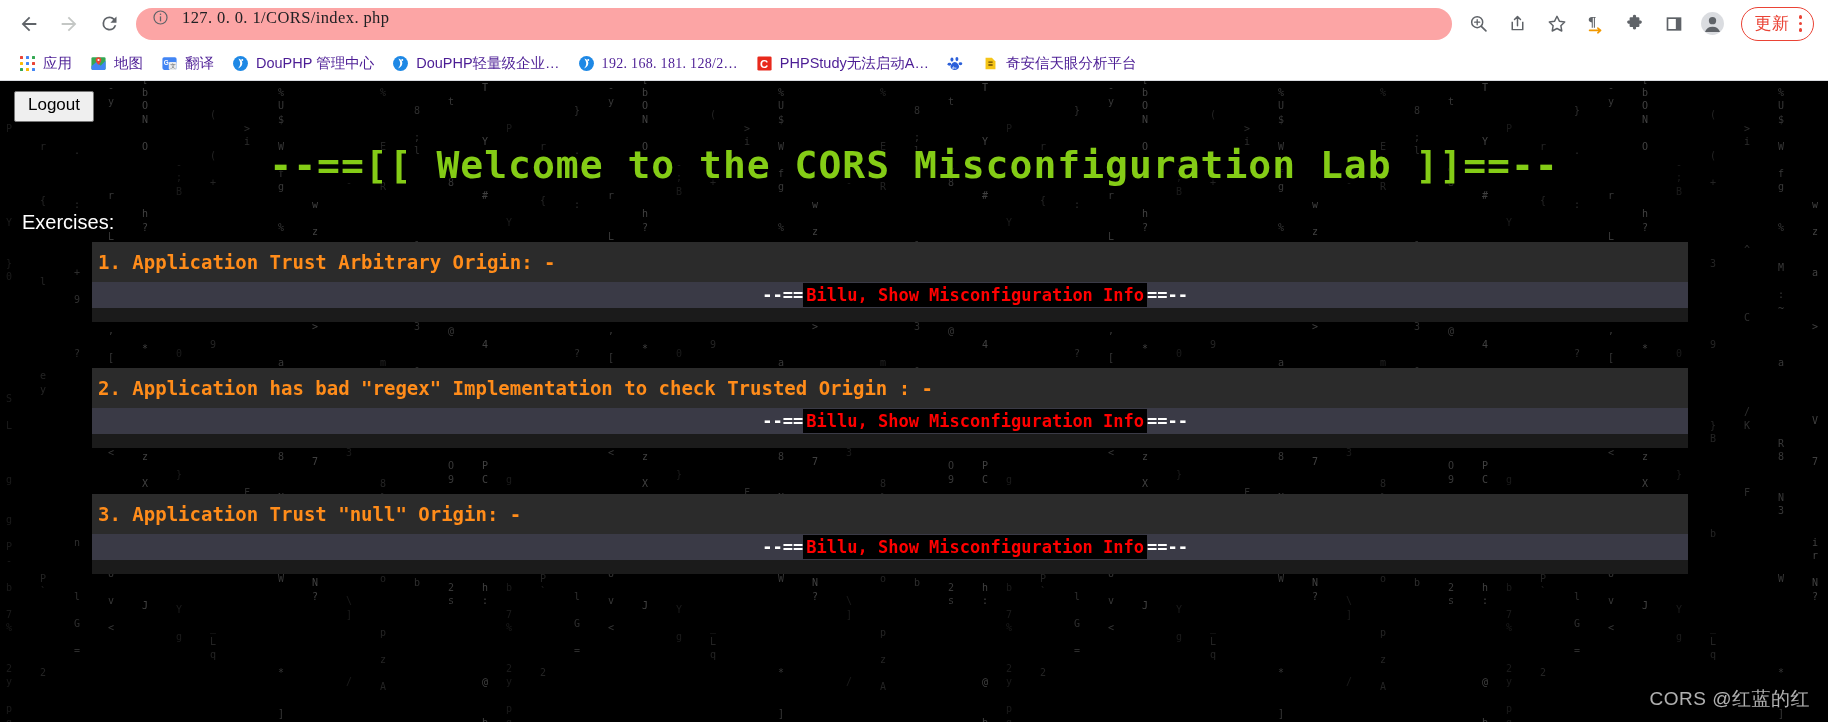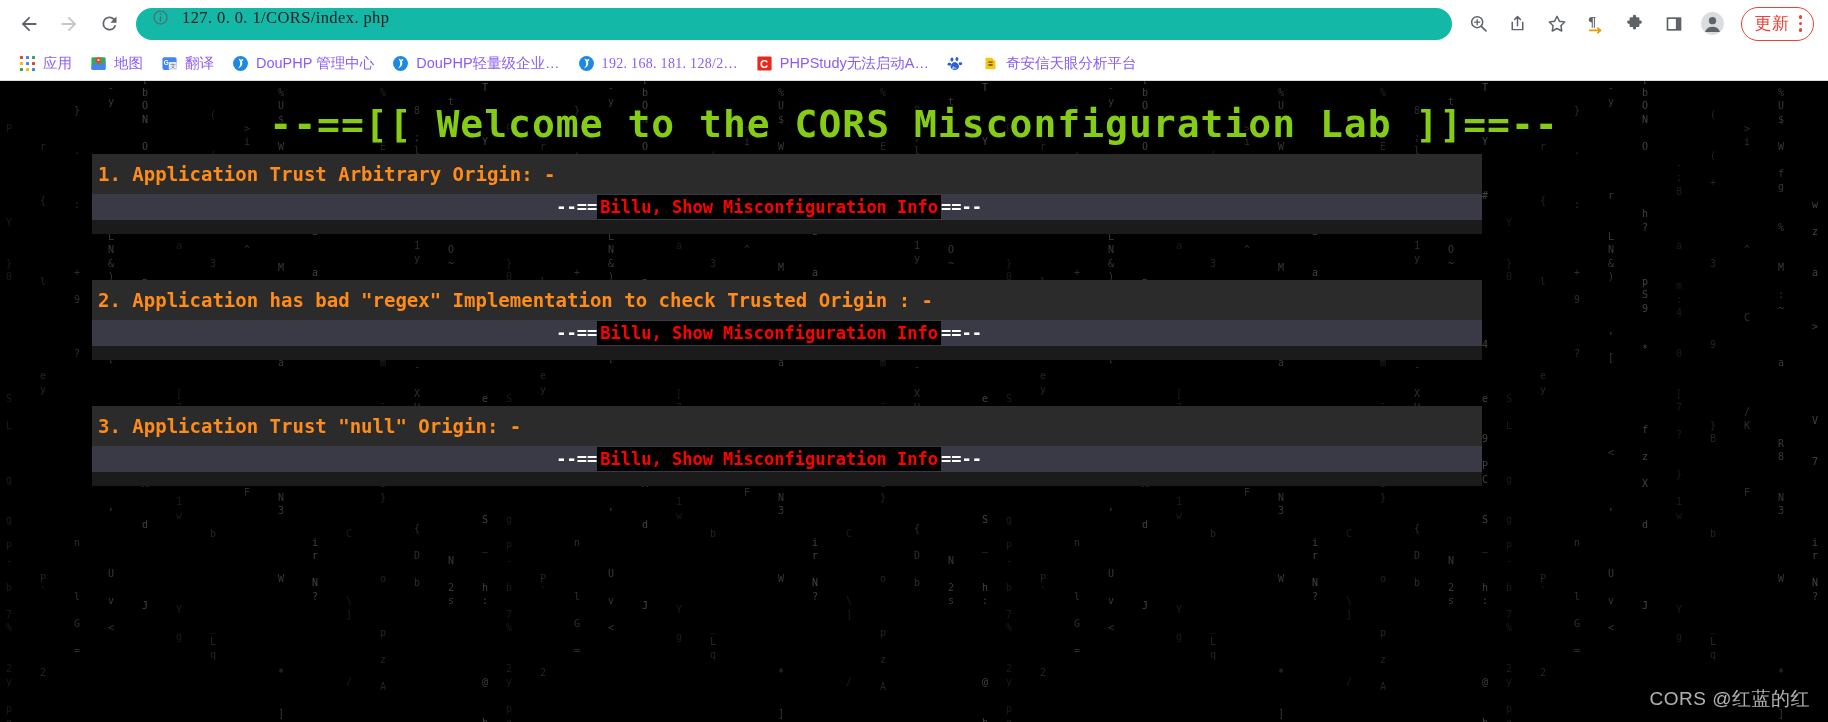--- a/index.html
+++ b/index.html
@@ -29,21 +29,21 @@
     border-radius: 50%;
     cursor: pointer;
   }
   .nav-btn svg { display: block; }
 
   .omnibox {
     flex: 1;
     height: 32px;
     margin-left: 8px;
     margin-right: 10px;
-    background: #14b8a6;
+    background: #fca5a5;
     border-radius: 16px;
     display: flex;
     align-items: center;
     padding: 0 6px 12px 14px;
     min-width: 0;
   }
   .omni-info { width: 20px; height: 20px; flex: 0 0 20px; margin-right: 12px; display:flex; align-items:center; justify-content:center; }
   .omni-url {
     flex: 1;
     font-family: "Liberation Serif", serif;
@@ -94,21 +94,21 @@
   .bm {
     display: flex; align-items: center;
     gap: 7px;
     padding: 4px 9px;
     border-radius: 4px;
     cursor: pointer;
     white-space: nowrap;
   }
   .bm-label {
     font-size: 14.5px;
-    color: #8b5cf6;
+    color: #4c1d95;
     font-family: "Liberation Sans", sans-serif;
   }
   .bm-label.mono { font-family: "Liberation Serif", serif; font-size: 14px; letter-spacing: .3px;}
   .bm-ico { width: 17px; height: 17px; flex: 0 0 17px; display: flex; align-items: center; justify-content: center; }
 
   .apps-grid { display: grid; grid-template-columns: repeat(3, 3.6px); grid-auto-rows: 3.6px; gap: 2.4px; }
   .apps-grid i { display:block; width:3.6px; height:3.6px; border-radius:.5px; }
 
   
   .viewport {
@@ -168,21 +168,21 @@
   .exercises-label {
     margin: 24px 0 0 22px;
     color: #ffffff;
     font-family: "Liberation Sans", sans-serif;
     font-size: 20px;
     text-shadow: 0 0 3px #000, 0 0 6px #000;
   }
 
   .ex-block {
     margin: 8px 4px 0 92px;
-    width: 1390px;
+    width: 1596px;
     background: #1b1b1b;
     padding: 0 0 14px 0;
   }
 
   .ex-heading {
     background: #2b2b2b;
     color: #ff8c1a;
     font-family: "DejaVu Sans Mono", monospace;
     font-size: 19px;
     font-weight: 700;
@@ -3129,23 +3129,27 @@
  
  
  
  
  
 </div>
     </div>
 
   <div class="page-inner">
 
+    <div class="logout-wrap">
+      <button class="logout-btn">Logout</button>
+    </div>
 
     <h1 class="title">--==[[ Welcome to the CORS Misconfiguration Lab ]]==--</h1>
 
+    <div class="exercises-label">Exercises:</div>
 
     <div id="ex-container">
         <div class="ex-block" style="margin-top: 8px;">
           <div class="ex-heading">1. Application Trust Arbitrary Origin: -</div>
           <div class="ex-misc-row">
             <span class="dashes">--== </span>
             <a class="misc-link" href="#">Billu, Show Misconfiguration Info</a>
             <span class="dashes"> ==--</span>
           </div>
         </div>

